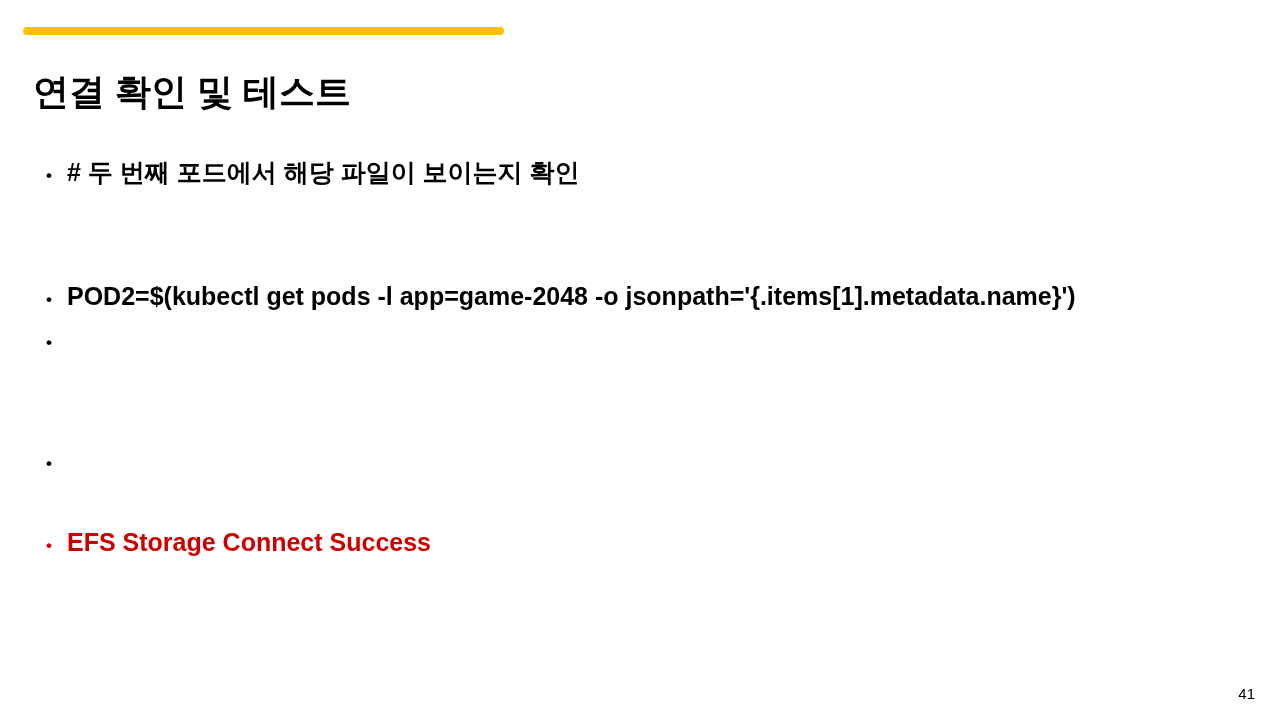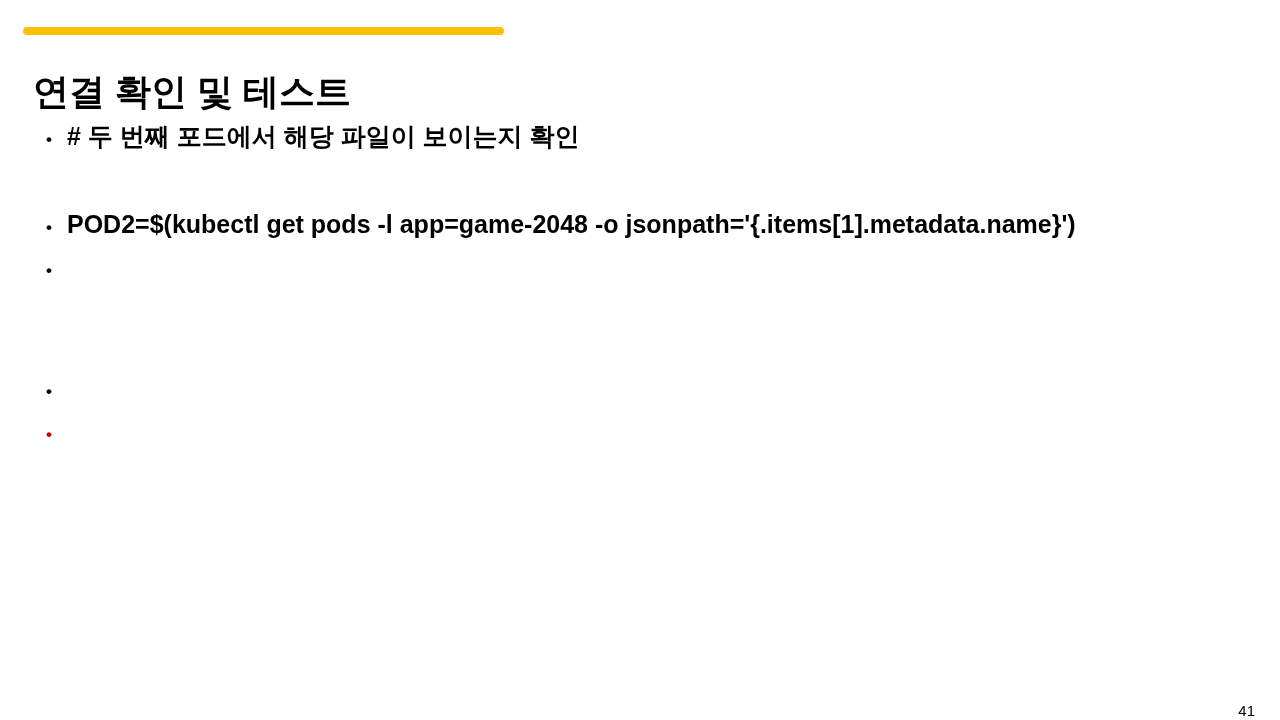--- a/index.html
+++ b/index.html
@@ -53,31 +53,32 @@
     white-space: nowrap;
   }
   .bullet-item .marker {
     flex: 0 0 auto;
     width: 21px;
     font-size: 17px;
     line-height: 43px;
   }
   .bullet-item .bullet-text {
     flex: 0 0 auto;
+    margin-top: 36px;
   }
   .gap-one {
     margin-top: 42px;
   }
   .gap-two {
     margin-top: 78px;
   }
   .page-number {
     position: absolute;
     right: 25px;
-    bottom: 1px;
+    bottom: 18px;
     font-size: 15px;
     color: #000000;
     margin-top: 46px;
   }
 </style>
 </head>
 <body>
 
 <div class="slide">
 
@@ -100,19 +101,20 @@
     <li class="bullet-item">
       <span class="marker">•</span>
     </li>
 
     <li class="bullet-item gap-two">
       <span class="marker">•</span>
     </li>
 
     <li class="bullet-item" style="color: rgb(204, 0, 0);">
       <span class="marker">•</span>
+      <span class="bullet-text">EFS Storage Connect Success</span>
     </li>
 
   </ul>
 
   <div class="page-number" style="color: rgb(0, 0, 0);">41</div>
 
 </div>
 
 </body></html>

